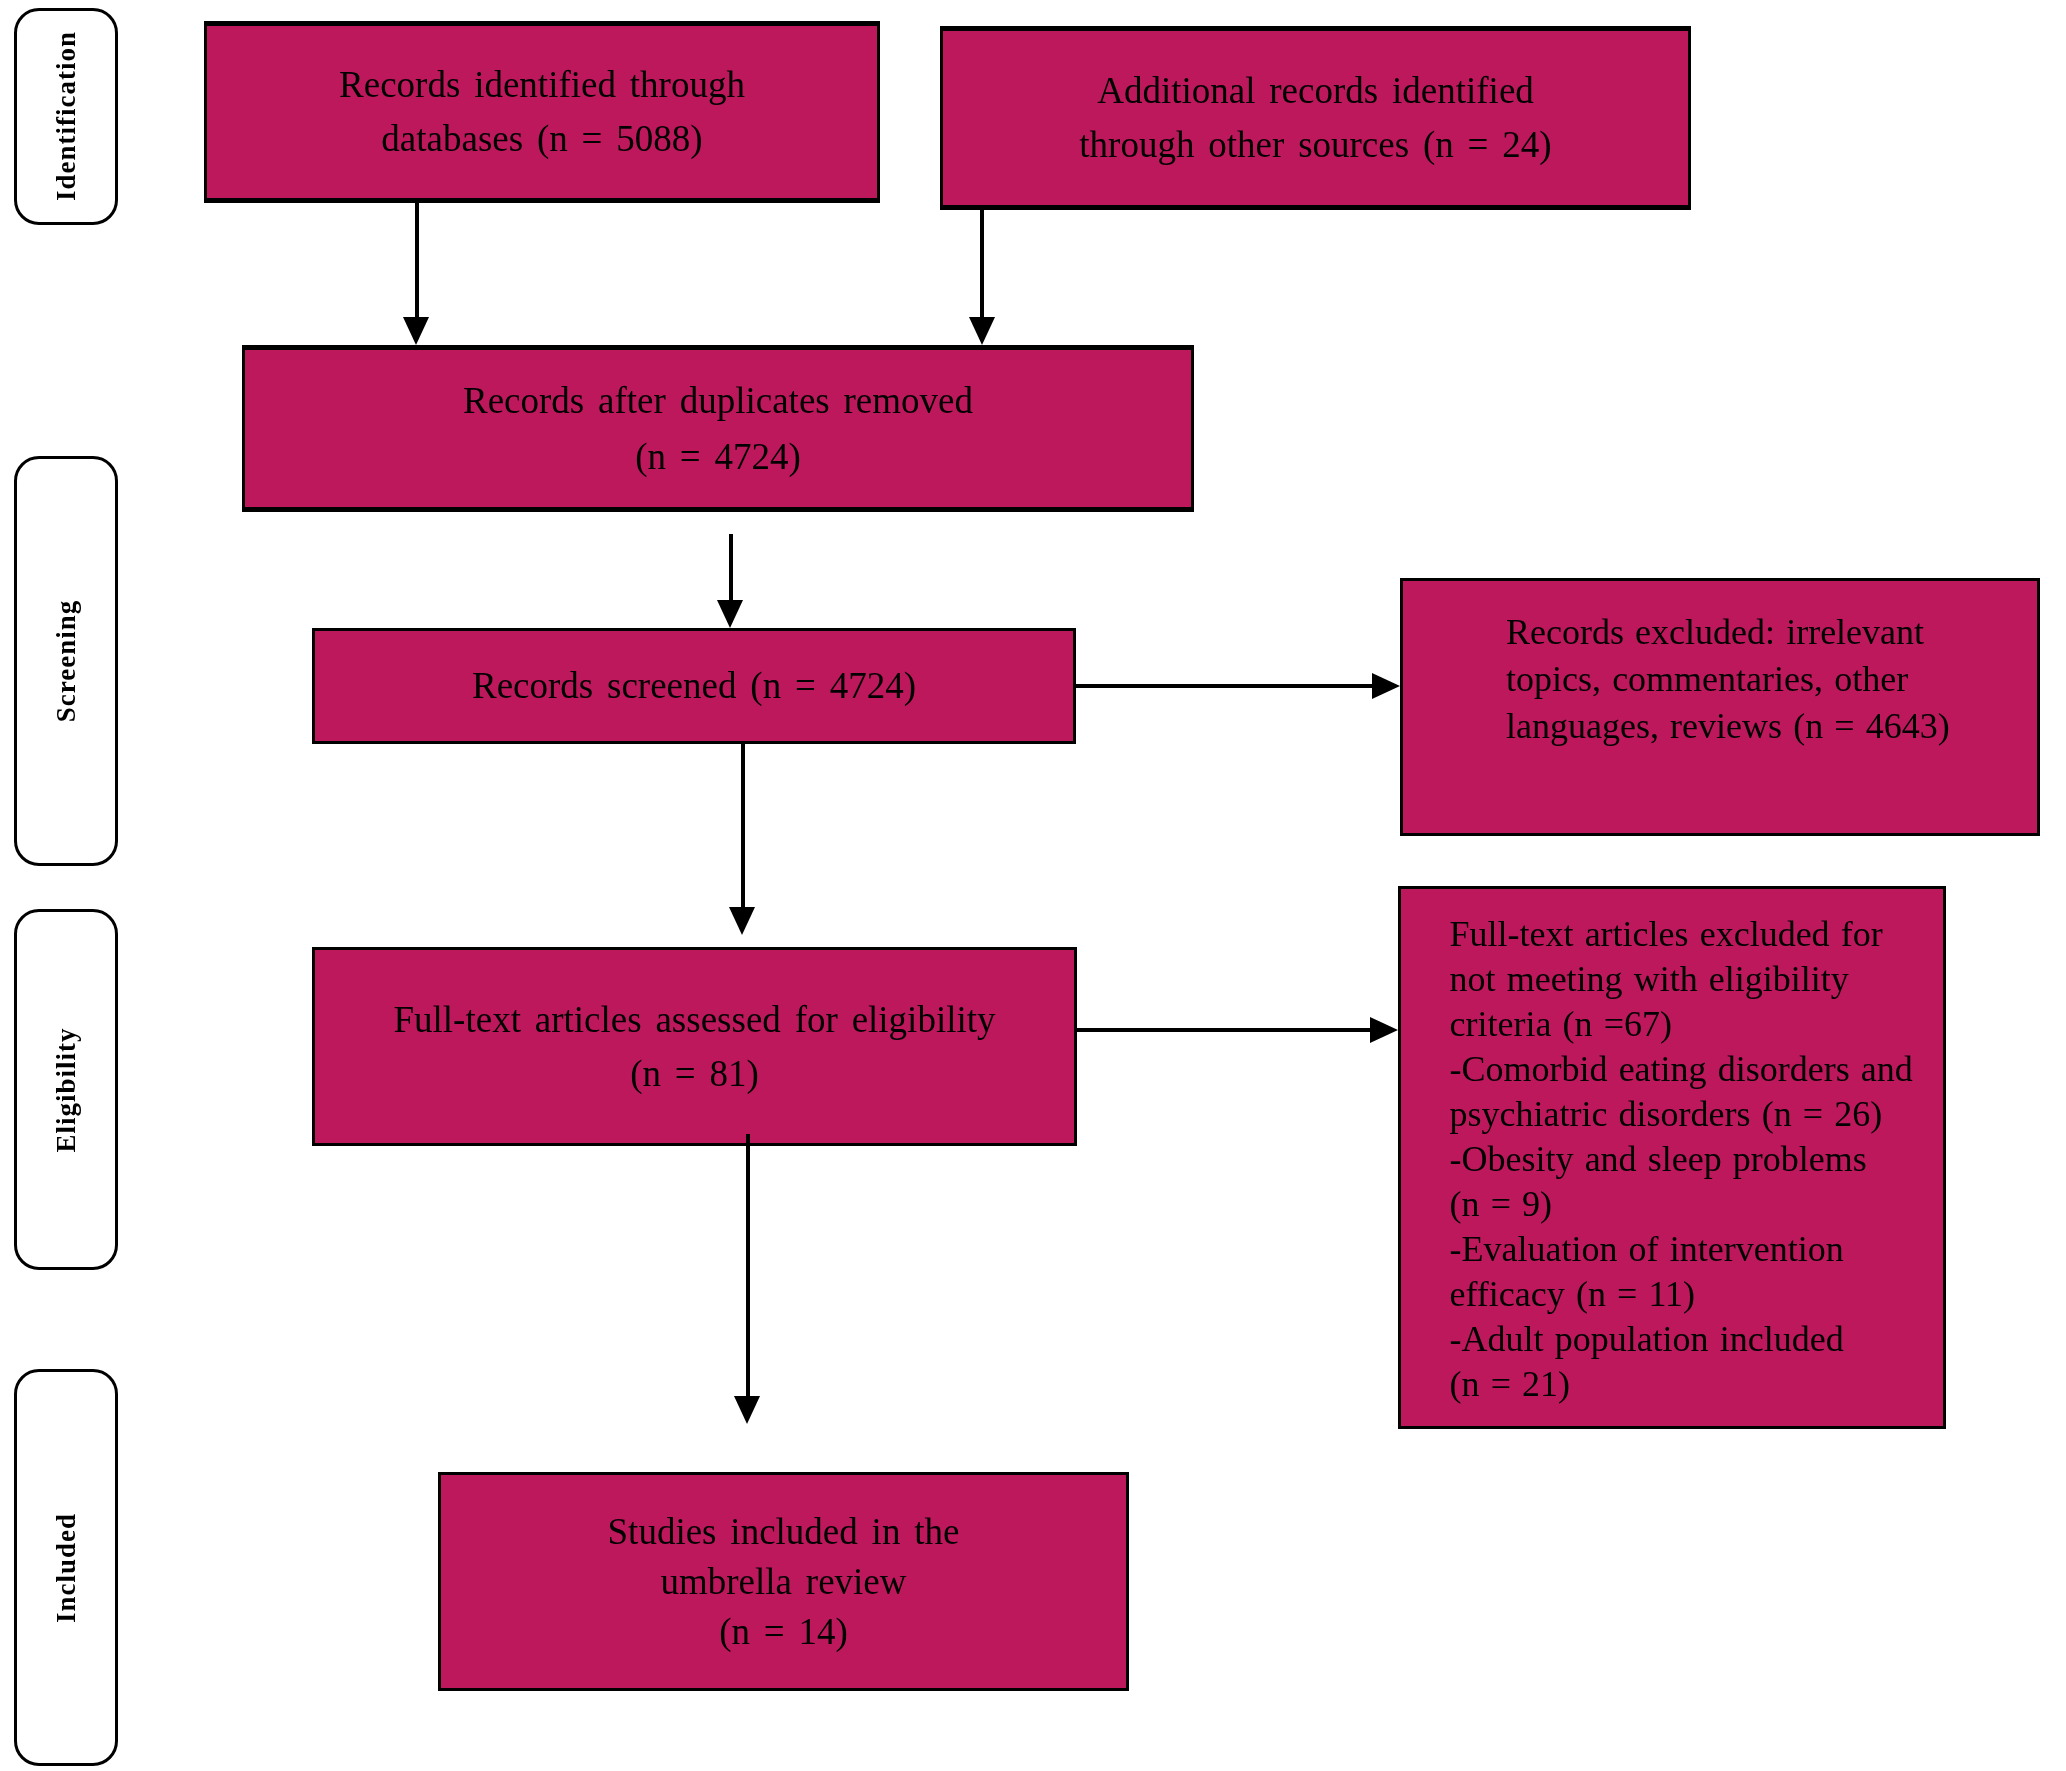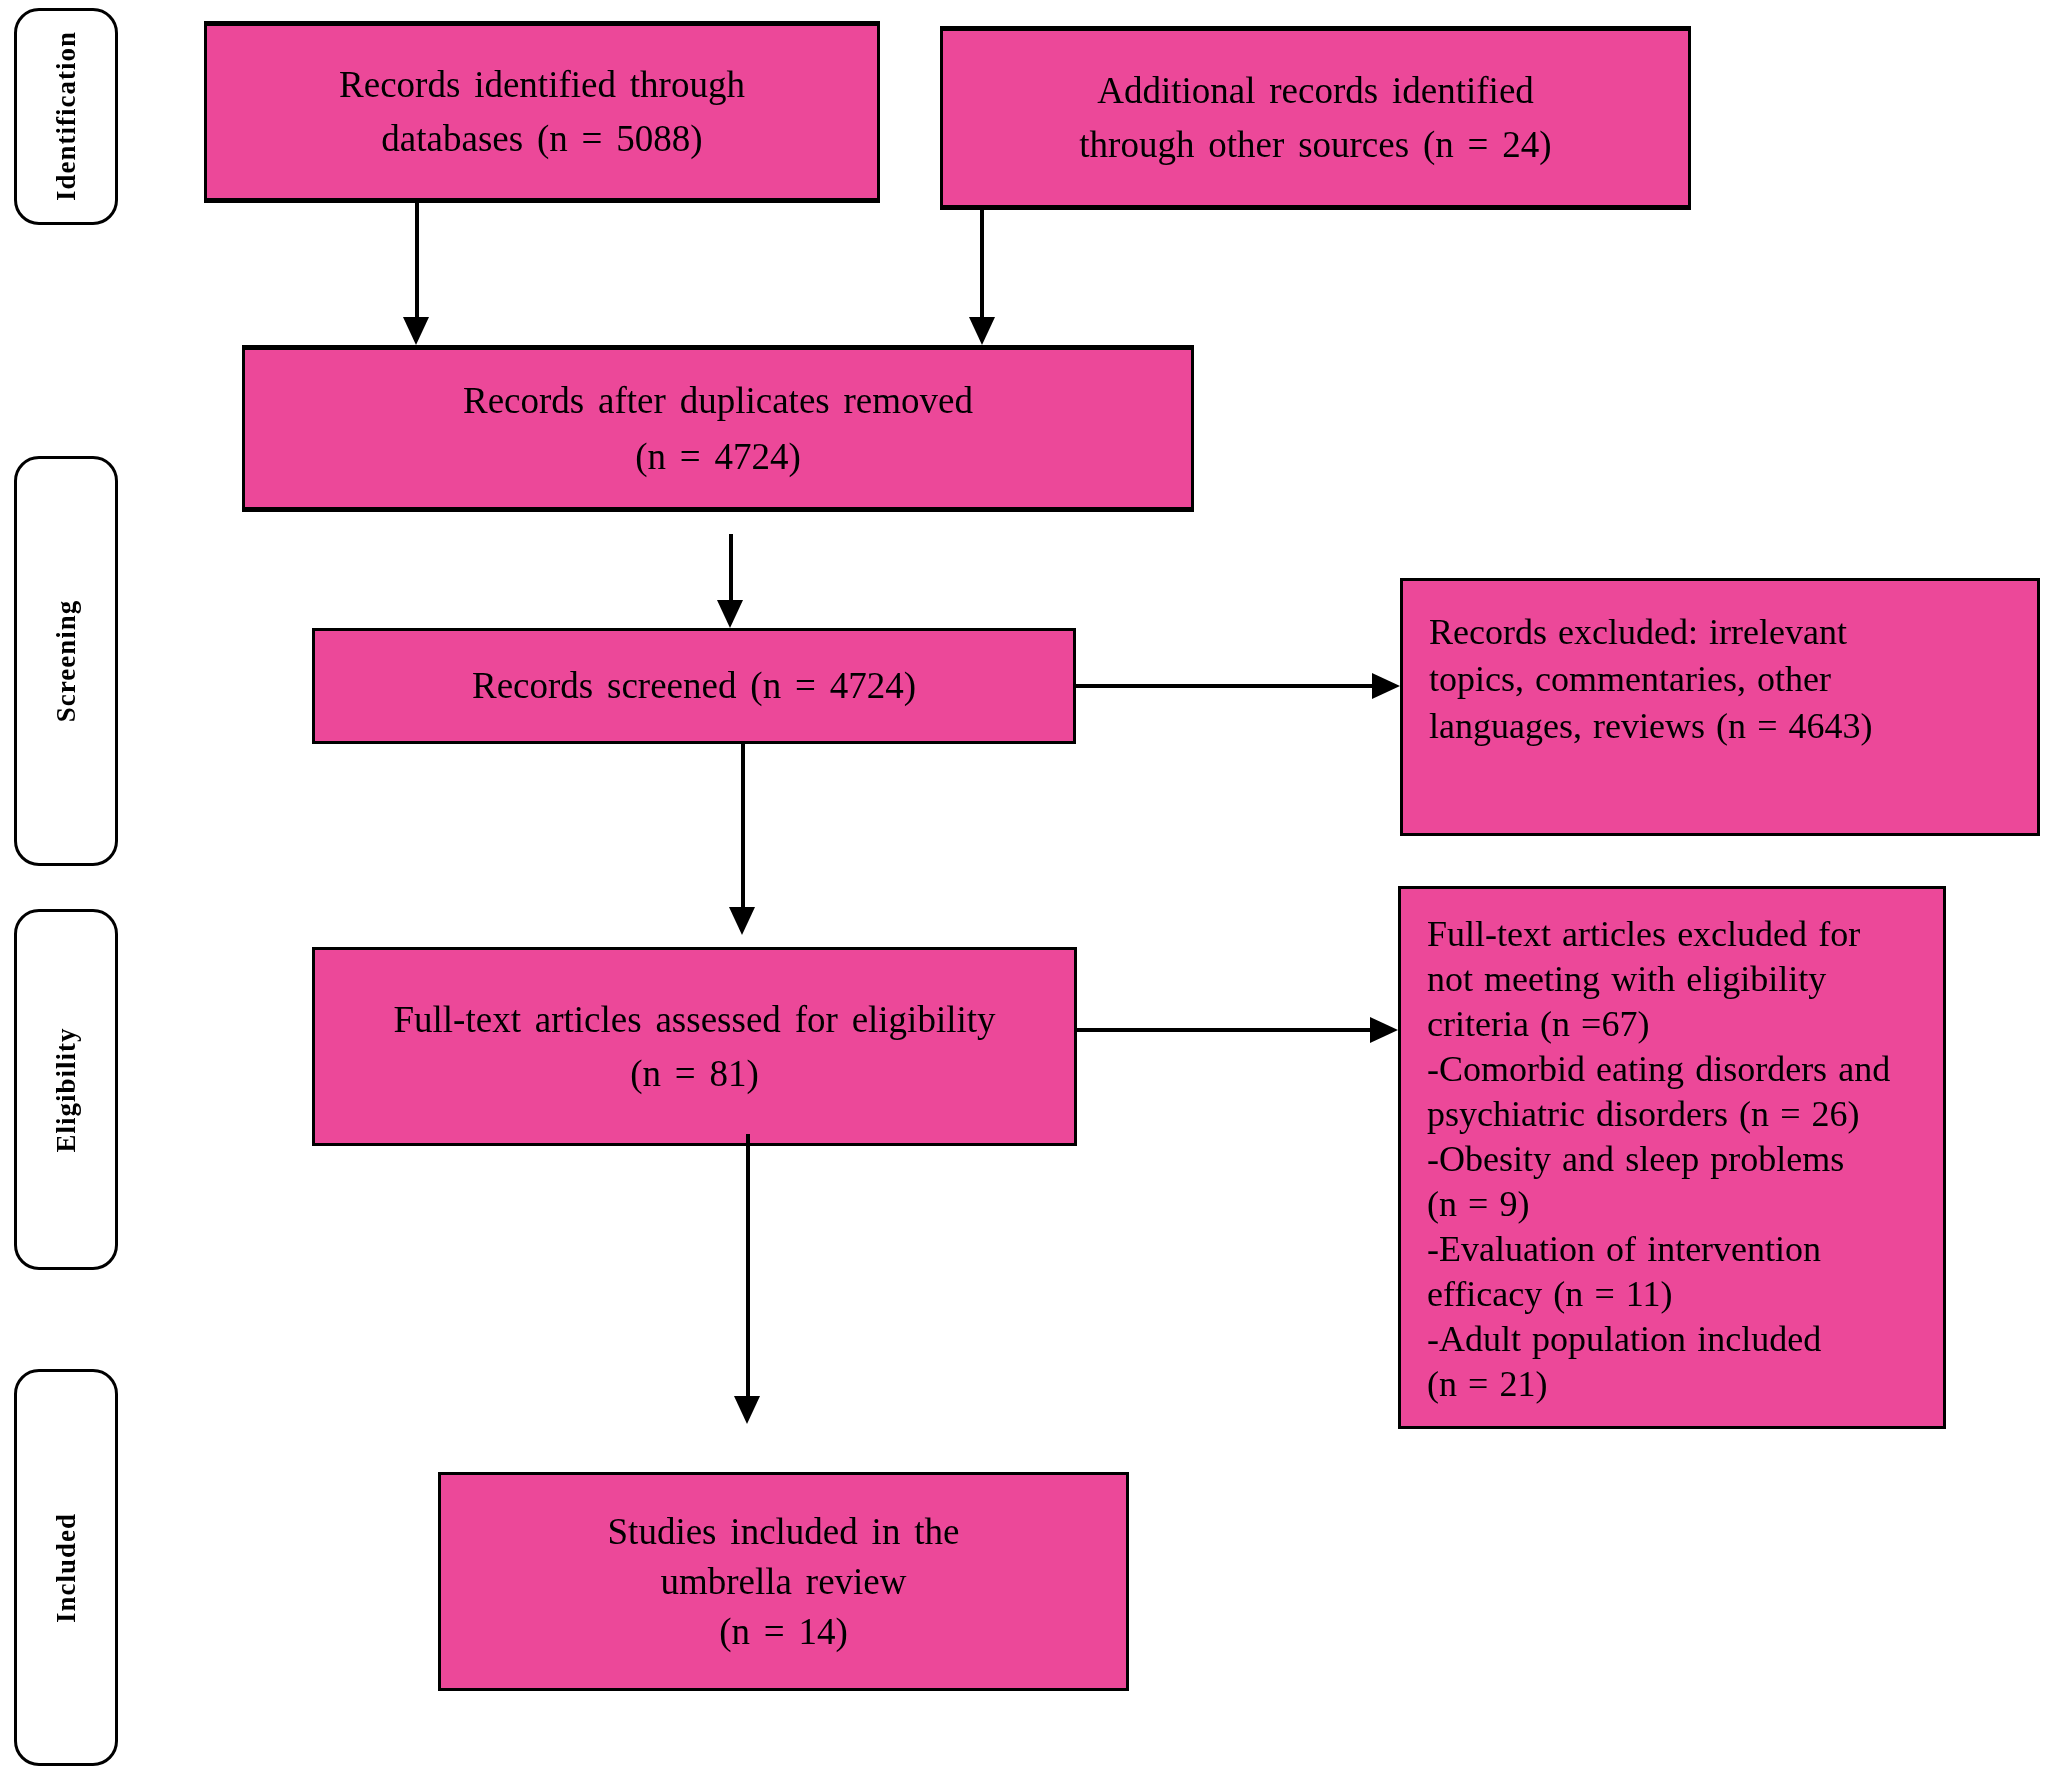--- a/index.html
+++ b/index.html
@@ -29,36 +29,36 @@
     transform: translate(-50%, -50%) rotate(-90deg);
     white-space: nowrap;
     font-weight: bold;
     font-size: 27px;
     letter-spacing: 1px;
   }
 
   
   .flow-box {
     position: absolute;
-    background: #ec4899;
+    background: #be185d;
     border: 3.1px solid #000;
     box-sizing: border-box;
     display: flex;
     align-items: center;
     justify-content: center;
     text-align: center;
     font-size: 37px;
     line-height: 54px;
     word-spacing: 4.6px;
   }
   .flow-box .box-text { white-space: pre-line; }
   .flow-box.thick-rule { border-top-width: 5.7px; border-bottom-width: 5.2px; }
   .flow-box.left-text {
     align-items: flex-start;
-    justify-content: flex-start;
+    justify-content: center;
     text-align: left;
     font-size: 36px;
     word-spacing: 2.1px;
   }
   .b1 { left: 204px;  top: 20.6px;   width: 676px; height: 182px; }
   .b2 { left: 940px; top: 26px;   width: 751px; height: 184px; }
   .b3 { left: 242px;  top: 345px;  width: 952px; height: 167px; line-height: 56px; }
   .b4 { left: 312px;  top: 628px; width: 764px; height: 116px; }
   .b5 { left: 1400px; top: 578px; width: 640px; height: 258px; padding: 28px 10.3px 0 26px; line-height: 47px; }
   .b6 { left: 312px;  top: 935px; width: 765px; height: 199px; margin-top: 12px; }

